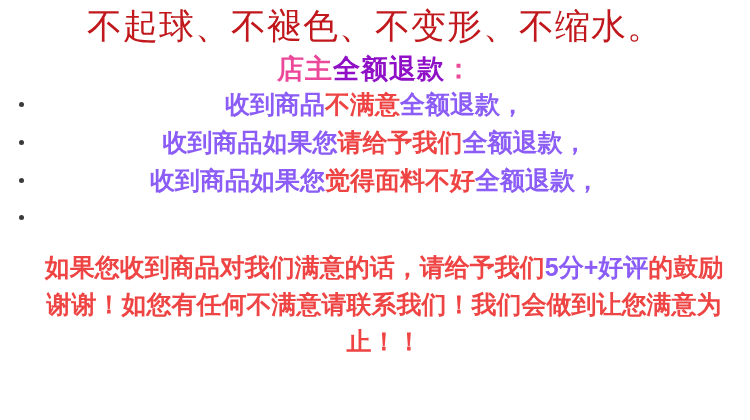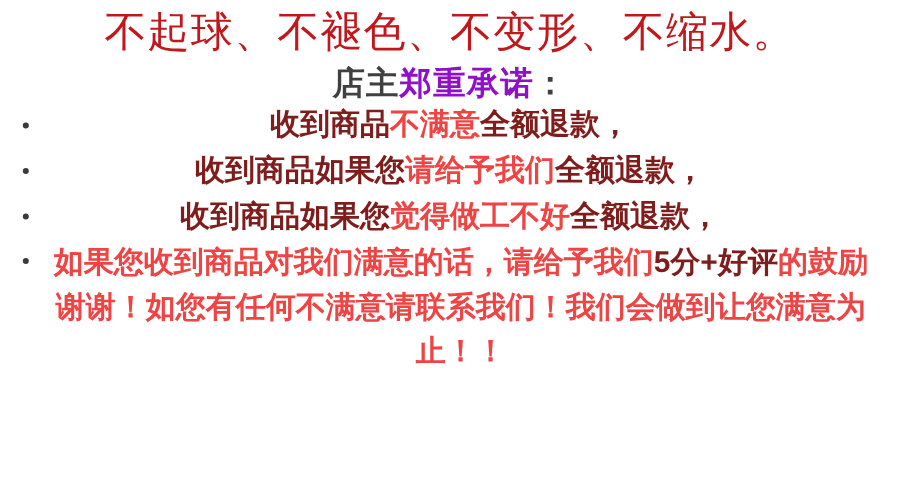--- a/index.html
+++ b/index.html
@@ -37,21 +37,21 @@
   .subheadline {
     text-align: center;
     font-family: "Liberation Sans", "DejaVu Sans", sans-serif;
     font-weight: bold;
     font-size: 27px;
     line-height: 1.15;
     letter-spacing: 1px;
     padding-top: 8px;
     white-space: nowrap;
   }
-  .sub-red { color: #404040; }
+  .sub-red { color: #ec4899; }
   .sub-purple { color: #8f10c6; }
 
   
   .promise-list {
     list-style: none;
     margin: 0;
     padding: 0;
     position: relative;
   }
   .promise-item {
@@ -66,21 +66,21 @@
   }
   .promise-item .bullet {
     position: absolute;
     left: 19px;
     top: 17px;
     width: 5px;
     height: 5px;
     border-radius: 50%;
     background: #3a3a3a;
   }
-  .blue { color: #7f1d1d; }
+  .blue { color: #8b5cf6; }
   .red  { color: #ef4444; }
 
   
   .closing {
     position: relative;
     font-family: "Liberation Sans", "DejaVu Sans", sans-serif;
     font-weight: bold;
     font-size: 25px;
     line-height: 37px;
     text-align: center;
@@ -90,37 +90,37 @@
   }
   .closing .bullet {
     position: absolute;
     left: 19px;
     top: 16px;
     width: 5px;
     height: 5px;
     border-radius: 50%;
     background: #3a3a3a;
   }
-  .closing-text { display: block; }
+  .closing-text { display: block; margin-top: 48px; }
 </style>
 </head>
 <body>
 
 <div class="promo-page">
 
   <div class="headline">不起球、不褪色、不变形、不缩水。</div>
 
   <div class="subheadline">
-    <span class="sub-red">店主</span><span class="sub-purple">郑重承诺</span><span class="sub-red">：</span>
+    <span class="sub-red">店主</span><span class="sub-purple">全额退款</span><span class="sub-red">：</span>
   </div>
 
   <ul class="promise-list">
       <li class="promise-item"><span class="bullet"></span><span class="blue">收到商品</span><span class="red">不满意</span><span class="blue">全额退款，</span></li>
       <li class="promise-item"><span class="bullet"></span><span class="blue">收到商品如果您</span><span class="red">请给予我们</span><span class="blue">全额退款，</span></li>
-      <li class="promise-item"><span class="bullet"></span><span class="blue">收到商品如果您</span><span class="red">觉得做工不好</span><span class="blue">全额退款，</span></li>
+      <li class="promise-item"><span class="bullet"></span><span class="blue">收到商品如果您</span><span class="red">觉得面料不好</span><span class="blue">全额退款，</span></li>
     </ul>
 
   <div class="closing">
     <span class="bullet"></span>
     <span class="closing-text"><span class="red">如果您收到商品对我们满意的话，请给予我们</span><span class="blue">5分+好评</span><span class="red">的鼓励谢谢！如您有任何不满意请联系我们！我们会做到让您满意为止！！</span></span>
   </div>
 
 </div>
 
 </body></html>

